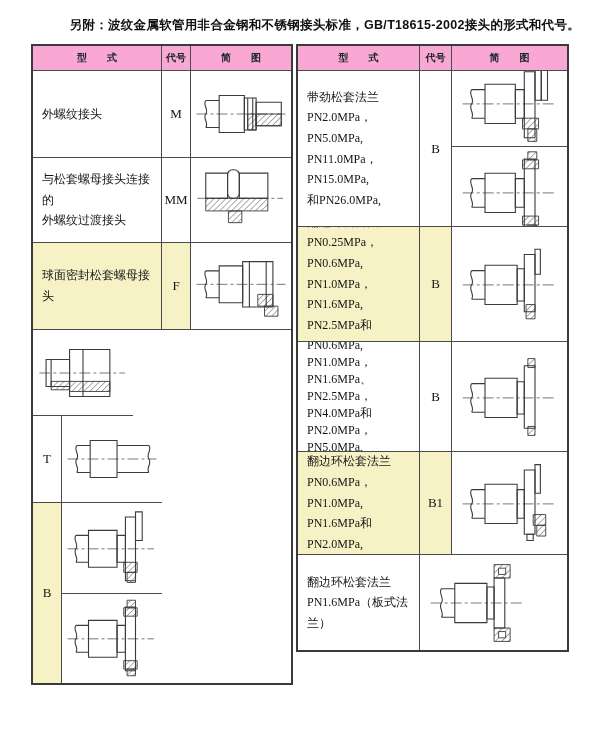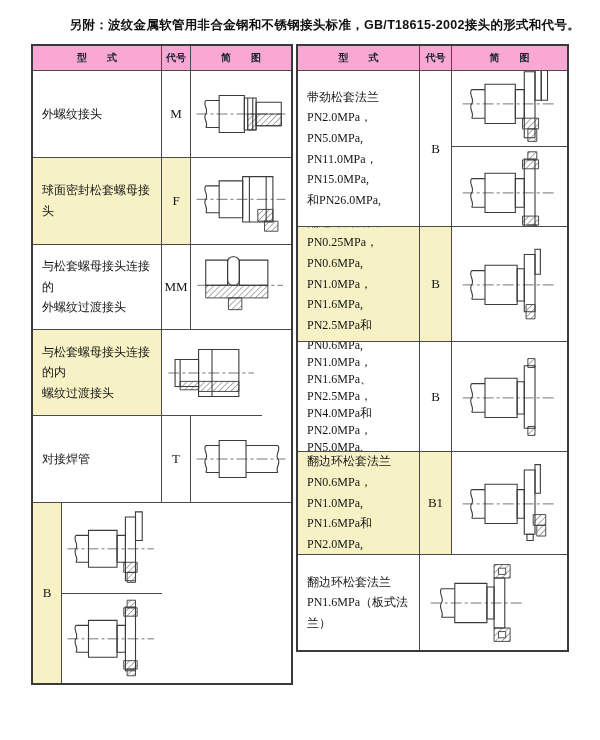--- a/index.html
+++ b/index.html
@@ -93,79 +93,72 @@
             <rect class="ln" x="60" y="23" width="14" height="38"></rect>
             <line class="ln" x1="64" y1="23" x2="64" y2="61"></line>
               <line class="ln" x1="70" y1="23" x2="70" y2="61"></line>
             <rect class="ln" x="74" y="28" width="30" height="28"></rect>
             <rect class="ht" x="74" y="42" width="30" height="14"></rect>
             <rect class="ht" x="64" y="42" width="10" height="19"></rect>
           </svg>
         </div>
       </div>
 
+      <div class="row" style="height:85px">
+        <div class="cell type c1">
+            <span>与松套螺母接头连接的
+外螺纹过渡接头</span>
+          </div>
+        <div class="cell code c2">MM</div>
+        <div class="cell diagcell c3">
+          <svg class="diag" width="94" height="76" viewBox="0 0 112 84">
+            <line class="cl" x1="4" y1="40" x2="106" y2="40"></line>
+            <rect class="ln" x="14" y="10" width="26" height="30"></rect>
+            <rect class="ln" x="54" y="10" width="34" height="30"></rect>
+            <rect class="ln" x="40" y="6" width="14" height="34" rx="6"></rect>
+            <rect class="ht" x="14" y="40" width="74" height="15"></rect>
+            <rect class="ht" x="41" y="55" width="16" height="14"></rect>
+          </svg>
+        </div>
+      </div>
+
       <div class="row hl" style="height:87px">
         <div class="cell type c1">
             <span>球面密封松套螺母接头</span>
           </div>
         <div class="cell code c2">F</div>
         <div class="cell diagcell c3">
           <svg class="diag" width="94" height="78" viewBox="0 0 112 84">
             <line class="cl" x1="3" y1="40" x2="109" y2="40"></line>
             <path class="ln" d="M30 24 H14 M30 56 H14 M14 24 c-4 5 4 11 0 16 c-4 5 4 11 0 16"></path>
             <rect class="ln" x="30" y="18" width="28" height="44"></rect>
             <rect class="ln" x="58" y="13" width="36" height="54"></rect>
             <line class="ln" x1="66" y1="13" x2="66" y2="67"></line>
               <line class="ln" x1="86" y1="13" x2="86" y2="67"></line>
             <rect class="ht" x="76" y="52" width="18" height="14"></rect>
             <rect class="ht" x="84" y="66" width="16" height="12"></rect>
           </svg>
         </div>
       </div>
 
-      <div class="row" style="height:85px">
-        <div class="cell type c1">
-            <span>与松套螺母接头连接的
-外螺纹过渡接头</span>
-          </div>
-        <div class="cell code c2">MM</div>
-        <div class="cell diagcell c3">
-          <svg class="diag" width="94" height="76" viewBox="0 0 112 84">
-            <line class="cl" x1="4" y1="40" x2="106" y2="40"></line>
-            <rect class="ln" x="14" y="10" width="26" height="30"></rect>
-            <rect class="ln" x="54" y="10" width="34" height="30"></rect>
-            <rect class="ln" x="40" y="6" width="14" height="34" rx="6"></rect>
-            <rect class="ht" x="14" y="40" width="74" height="15"></rect>
-            <rect class="ht" x="41" y="55" width="16" height="14"></rect>
-          </svg>
-        </div>
-      </div>
-
       <div class="row hl" style="height:86px">
-        <div class="cell type c1">
-            <span>与松套螺母接头连接的内
-螺纹过渡接头</span>
-          </div>
         <div class="cell diagcell c3">
           <svg class="diag" width="94" height="76" viewBox="0 0 112 84">
             <line class="cl" x1="4" y1="42" x2="106" y2="42"></line>
             <rect class="ln" x="12" y="26" width="28" height="32"></rect>
             <line class="ln" x1="18" y1="26" x2="18" y2="58"></line>
             <rect class="ln" x="40" y="14" width="48" height="56"></rect>
             <line class="ln" x1="56" y1="14" x2="56" y2="70"></line>
             <rect class="ht" x="40" y="52" width="48" height="12"></rect>
             <rect class="ht" x="18" y="52" width="22" height="10"></rect>
           </svg>
         </div>
       </div>
 
       <div class="row" style="height:87px">
-        <div class="cell type c1">
-            <span>对接焊管</span>
-          </div>
         <div class="cell code c2">T</div>
         <div class="cell diagcell c3">
           <svg class="diag" width="94" height="76" viewBox="0 0 112 84">
             <line class="cl" x1="3" y1="42" x2="109" y2="42"></line>
             <path class="ln" d="M30 26 H14 M30 58 H14 M14 26 c-4 5 4 11 0 16 c-4 5 4 11 0 16"></path>
             <rect class="ln" x="30" y="20" width="32" height="44"></rect>
             <path class="ln" d="M62 26 H100 M62 58 H100 M100 26 c4 5 -4 11 0 16 c4 5 -4 11 0 16"></path>
           </svg>
         </div>
       </div>

